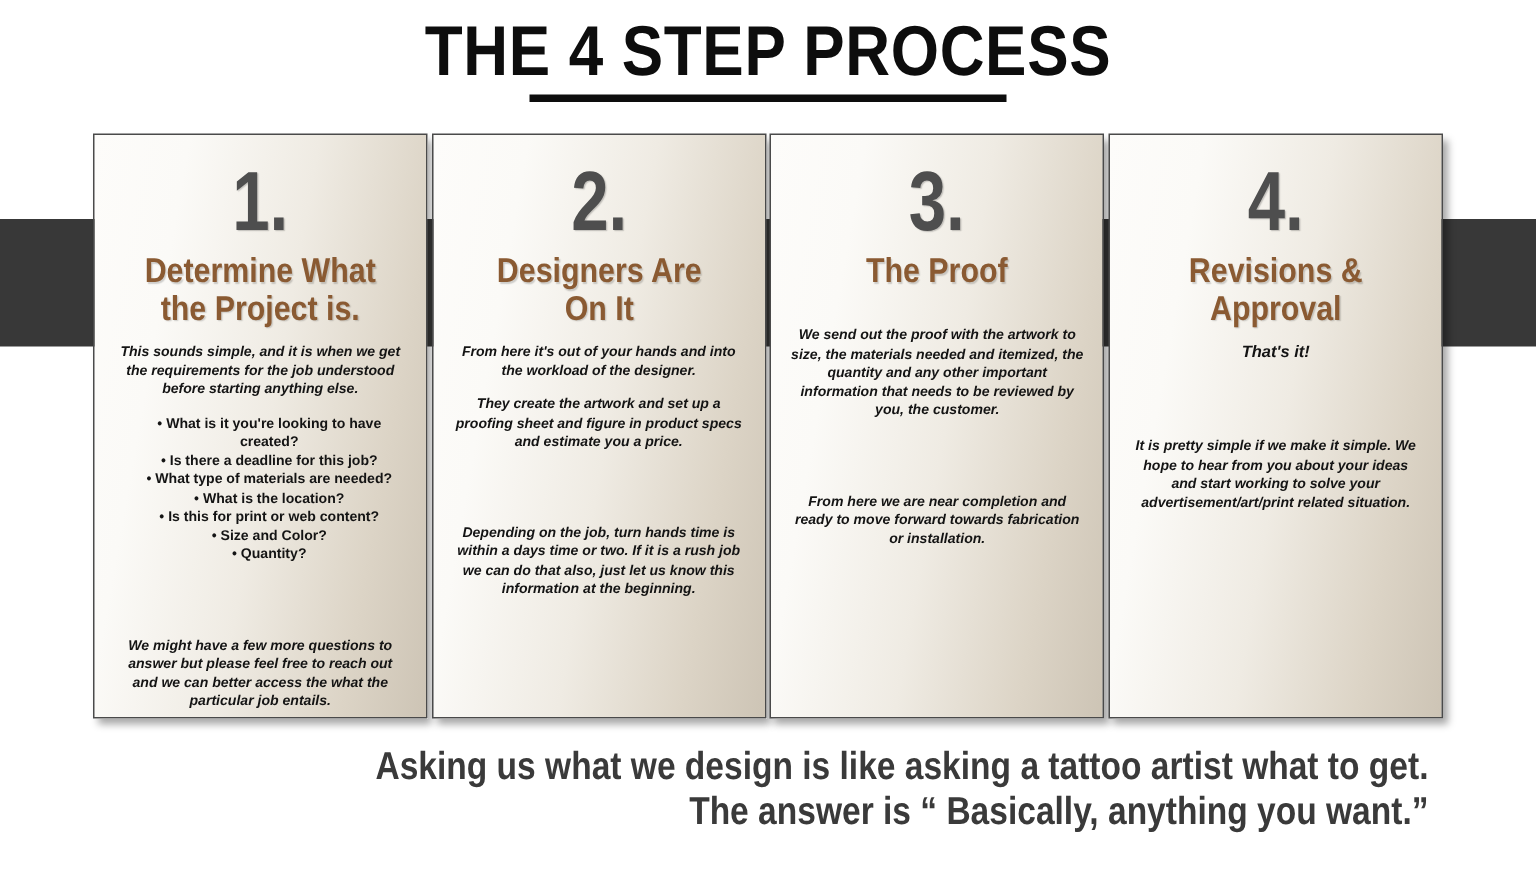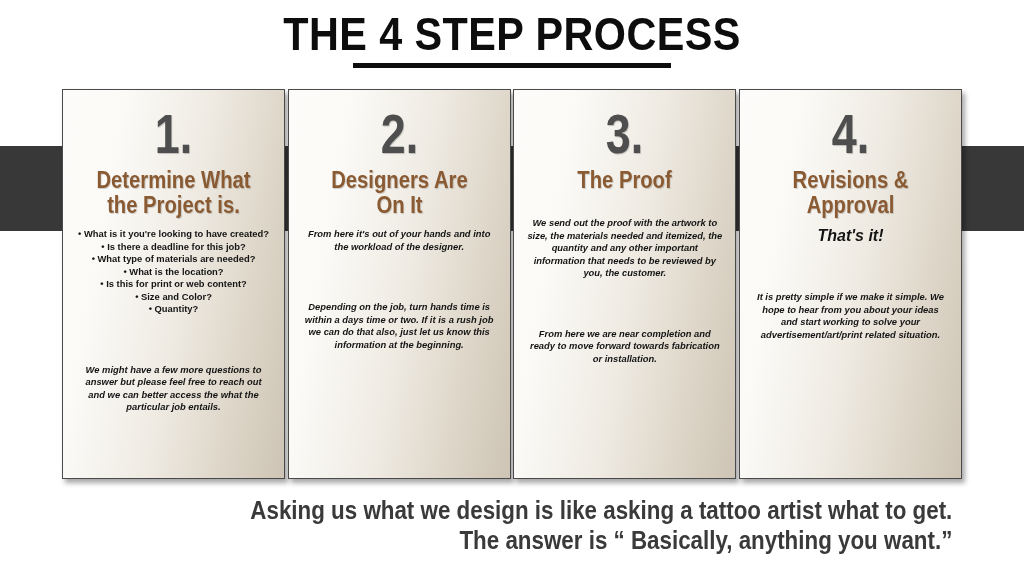--- a/index.html
+++ b/index.html
@@ -126,38 +126,38 @@
     padding: 0 3px;
   }
   .card-body p {
     margin: 0 0 10px 0;
     font-style: italic;
   }
   .card-body p:last-child { margin-bottom: 0; margin-top: 48px; }
 
   .bullets {
     list-style: none;
-    margin: 0 0 10px 0;
+    margin: 0 0 10px 12px;
     padding: 0;
   }
   .bullets li {
     font-family: "Liberation Sans", sans-serif;
     font-weight: 700;
     font-size: 9.4px;
     line-height: 12.5px;
     color: #141414;
   }
   .bullets li::before {
     content: "\2022\00a0";
   }
 
   .thats-it {
     font-family: "Liberation Sans", sans-serif;
     font-weight: 700;
-    font-size: 16px;
+    font-size: 11px;
     line-height: 15px;
     color: #141414;
     margin: 0;
   }
 
   
   .footer {
     position: absolute;
     left: 0;
     top: 495px;
@@ -188,39 +188,41 @@
 
   <div class="dark-band"></div>
 
   <div class="cards-row">
 
     <div class="card">
       <div class="card-number">1.</div>
       <div class="card-heading">Determine What
 the Project is.</div>
       <div class="card-body">
+        <p>This sounds simple, and it is when we get the requirements for the job understood before starting anything else.</p>
         <ul class="bullets">
           <li>What is it you're looking to have created?</li>
           <li>Is there a deadline for this job?</li>
           <li>What type of materials are needed?</li>
           <li>What is the location?</li>
           <li>Is this for print or web content?</li>
           <li>Size and Color?</li>
           <li>Quantity?</li>
         </ul>
         <p>We might have a few more questions to answer but please feel free to reach out and we can better access the what the particular job entails.</p>
       </div>
     </div>
 
     <div class="card">
       <div class="card-number">2.</div>
       <div class="card-heading">Designers Are
 On It</div>
       <div class="card-body">
         <p>From here it's out of your hands and into the workload of the designer.</p>
+        <p>They create the artwork and set up a proofing sheet and figure in product specs and estimate you a price.</p>
         <p>Depending on the job, turn hands time is within a days time or two. If it is a rush job we can do that also, just let us know this information at the beginning.</p>
       </div>
     </div>
 
     <div class="card">
       <div class="card-number">3.</div>
       <div class="card-heading">The Proof</div>
       <div class="card-body" style="padding-top:14px;">
         <p>We send out the proof with the artwork to size, the materials needed and itemized, the quantity and any other important information that needs to be reviewed by you, the customer.</p>
         <p>From here we are near completion and ready to move forward towards fabrication or installation.</p>

